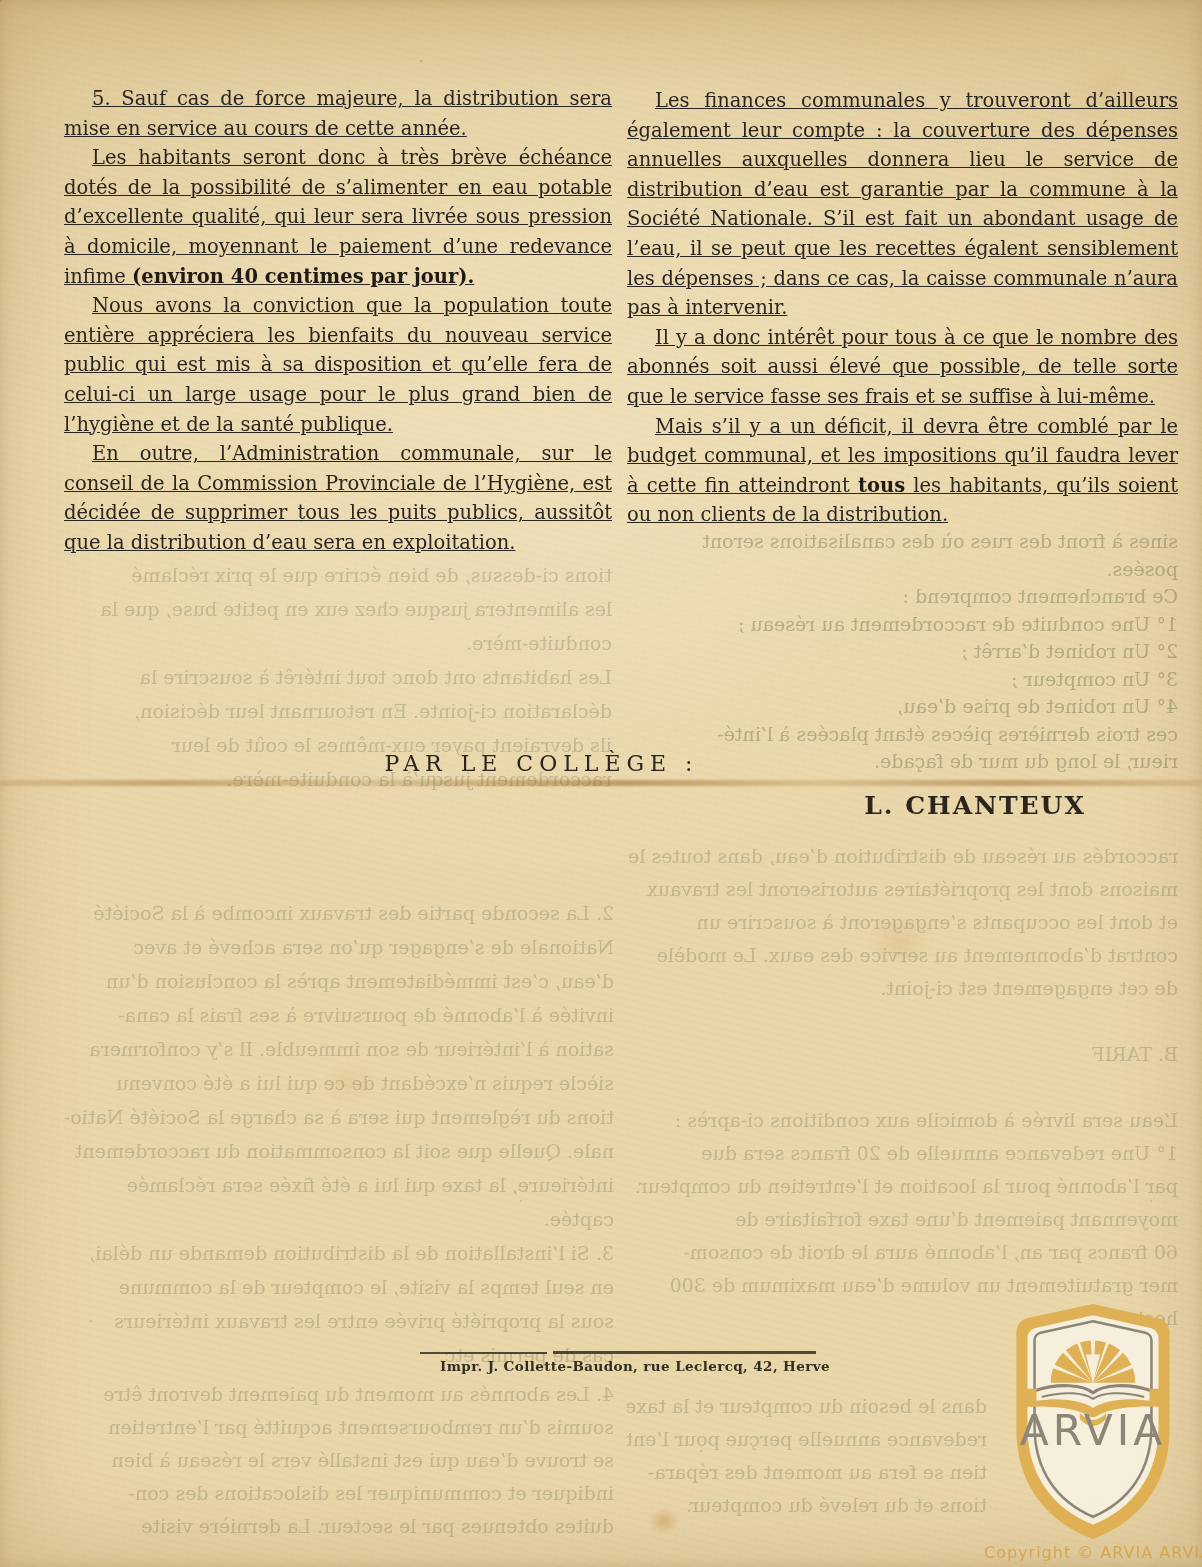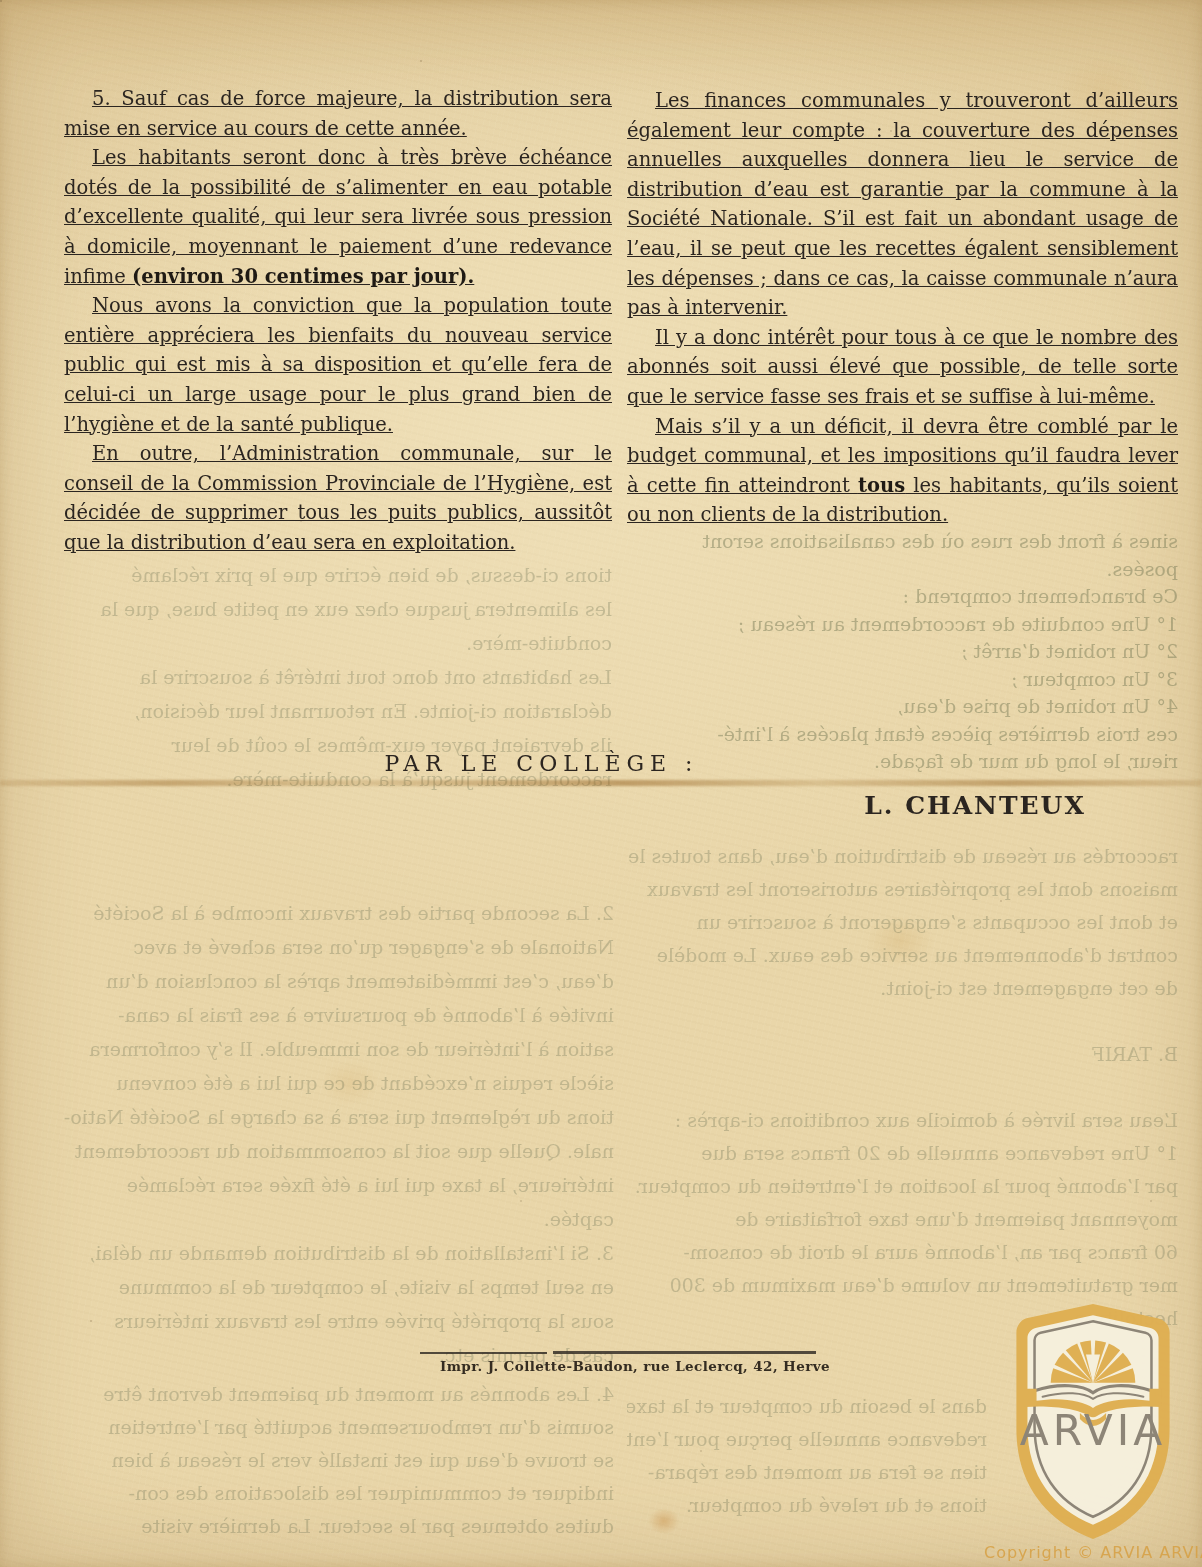--- a/index.html
+++ b/index.html
@@ -131,21 +131,21 @@
     </div>
   <div class="ghost" style="left:627px;top:1390px;width:360px;line-height:33px;">
       <div class="gl">dans le besoin du compteur et la taxe</div>
       <div class="gl">redevance annuelle perçue pour l’entre-</div>
       <div class="gl">tien se fera au moment des répara-</div>
       <div class="gl">tions et du relevé du compteur.</div>
     </div>
 
   <div class="col" id="colL">
       <p class="para indent"><span>5. Sauf cas de force majeure, la distribution sera mise en service au cours de cette année.</span></p>
-      <p class="para indent"><span>Les habitants seront donc à très brève échéance dotés de la possibilité de s’alimenter en eau potable d’excellente qualité, qui leur sera livrée sous pression à domicile, moyennant le paiement d’une redevance infime </span><span class="b">(environ 30 centimes par jour).</span></p>
+      <p class="para indent"><span>Les habitants seront donc à très brève échéance dotés de la possibilité de s’alimenter en eau potable d’excellente qualité, qui leur sera livrée sous pression à domicile, moyennant le paiement d’une redevance infime </span><span class="b">(environ 40 centimes par jour).</span></p>
       <p class="para indent"><span>Nous avons la conviction que la population toute entière appréciera les bienfaits du nouveau service public qui est mis à sa disposition et qu’elle fera de celui-ci un large usage pour le plus grand bien de l’hygiène et de la santé publique.</span></p>
       <p class="para indent"><span>En outre, l’Administration communale, sur le conseil de la Commission Provinciale de l’Hygiène, est décidée de supprimer tous les puits publics, aussitôt que la distribution d’eau sera en exploitation.</span></p>
     </div>
   <div class="col" id="colR">
       <p class="para indent"><span>Les finances communales y trouveront d’ailleurs également leur compte : la couverture des dépenses annuelles auxquelles donnera lieu le service de distribution d’eau est garantie par la commune à la Société Nationale. S’il est fait un abondant usage de l’eau, il se peut que les recettes égalent sensiblement les dépenses ; dans ce cas, la caisse communale n’aura pas à intervenir.</span></p>
       <p class="para indent"><span>Il y a donc intérêt pour tous à ce que le nombre des abonnés soit aussi élevé que possible, de telle sorte que le service fasse ses frais et se suffise à lui-même.</span></p>
       <p class="para indent"><span>Mais s’il y a un déficit, il devra être comblé par le budget communal, et les impositions qu’il faudra lever à cette fin atteindront </span><span class="b">tous</span><span> les habitants, qu’ils soient ou non clients de la distribution.</span></p>
     </div>
 
   <div class="college">PAR LE COLLÈGE :</div>

